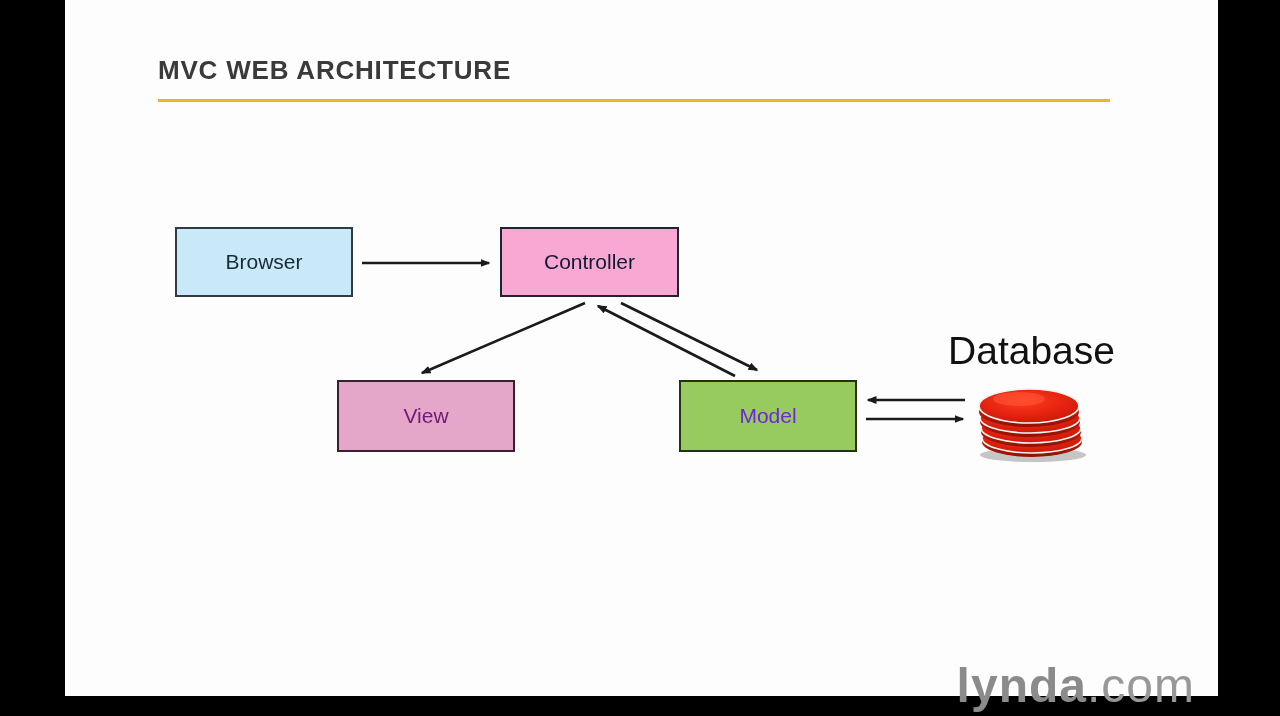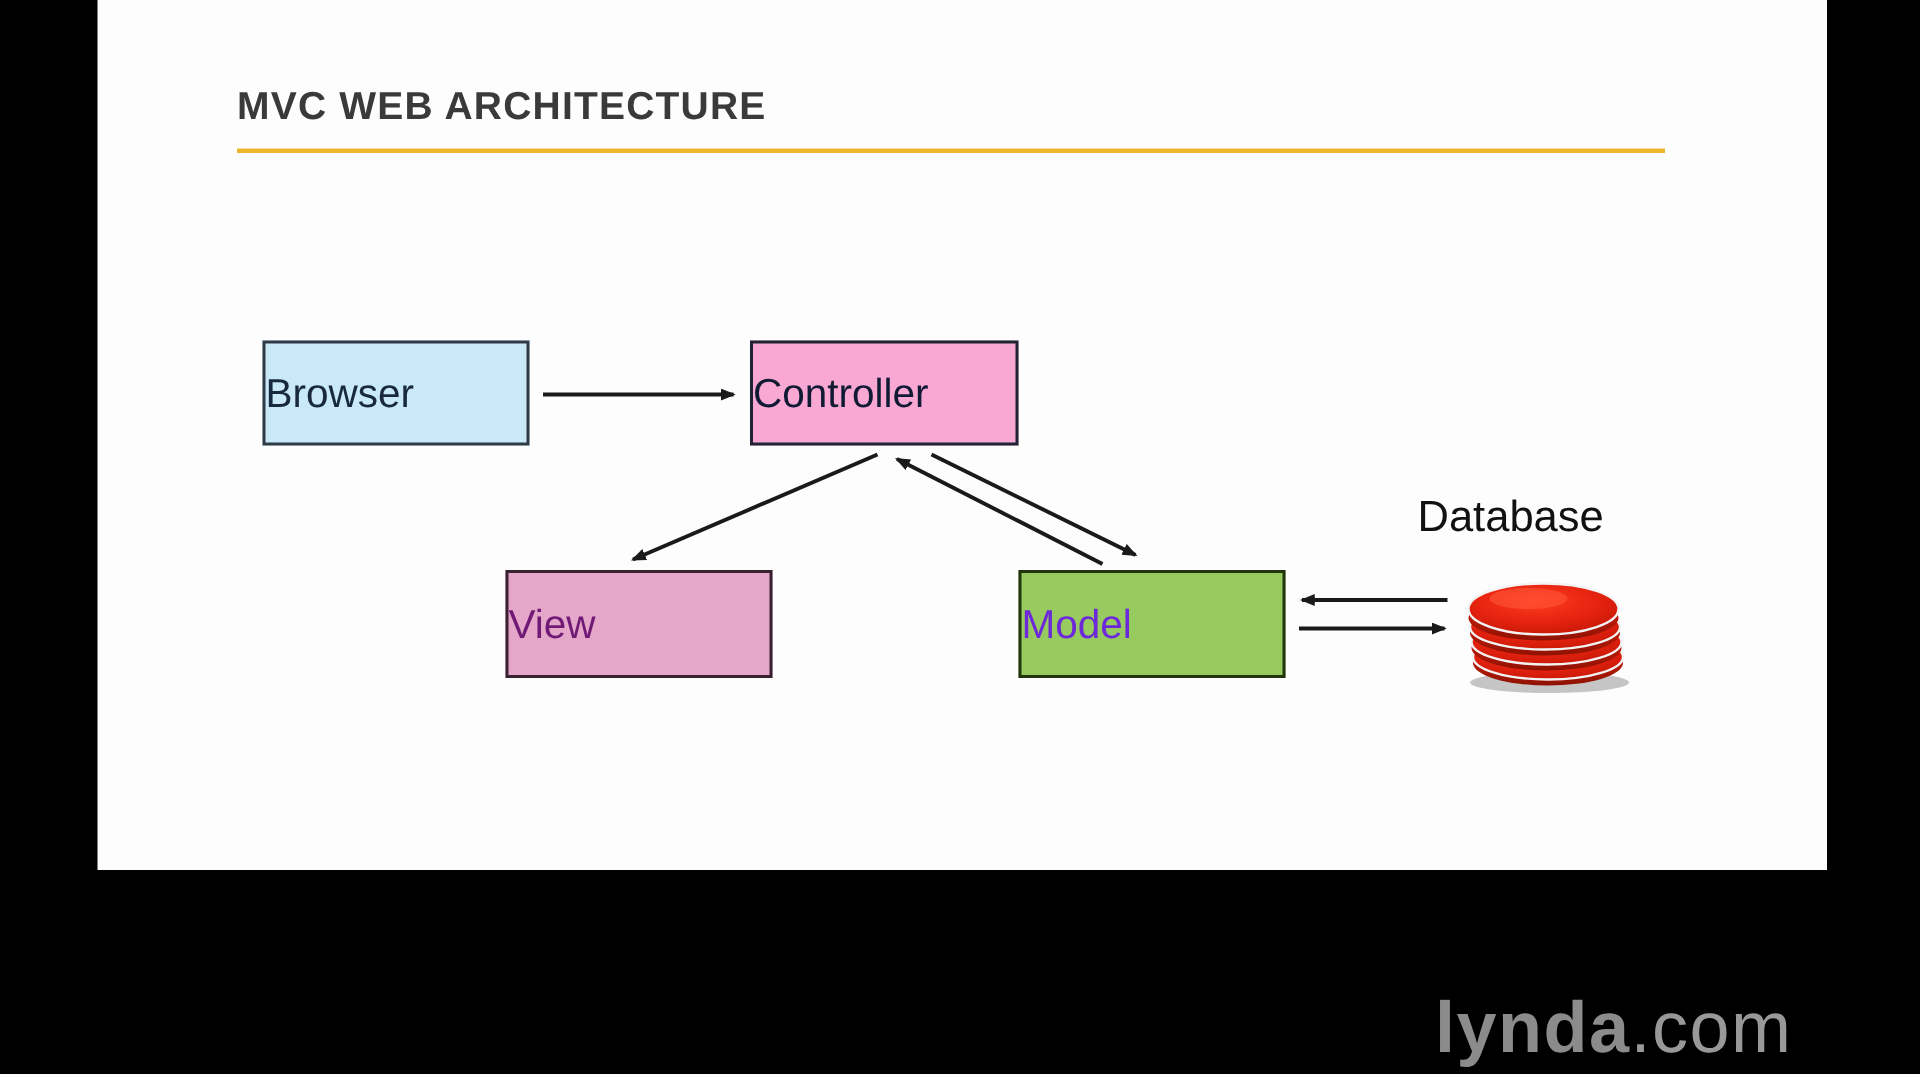--- a/index.html
+++ b/index.html
@@ -10,61 +10,61 @@
     background:#000;
     font-family:"Liberation Sans", sans-serif;
     overflow:hidden;
   }
   .letterbox { position:absolute; top:0; height:716px; background:#000; }
   .letterbox.left  { left:0;  width:65px; }
   .letterbox.right { right:0; width:62px; }
 
   .stage {
     position:absolute; left:65px; top:0;
-    width:1153px; height:580px;
+    width:1153px; height:696px;
     background:#fdfdfd;
   }
 
   .slide-title {
     position:absolute; left:93px; top:55px;
     font-size:26px; font-weight:bold;
     letter-spacing:0.8px;
     color:#3a3a3a;
   }
   .title-rule {
     position:absolute; left:93px; top:99px;
     width:952px; height:3px;
     background:#edb52e;
   }
 
   .node {
     position:absolute;
-    display:flex; align-items:center; 
-    font-size:27px;
+    display:flex; align-items:center; justify-content:center;
+    font-size:21px;
   }
   .node-browser {
     left:110px; top:227px; width:178px; height:70px;
     background:#c9e8f8; border:2px solid #2f3a46; color:#18283f;
   }
   .node-controller {
     left:435px; top:227px; width:179px; height:70px;
     background:#f9a8d4; border:2px solid #1e2433; color:#101b33;
   }
   .node-view {
     left:272px; top:380px; width:178px; height:72px;
     background:#e5a7c9; border:2px solid #3a2130; color:#701a75;
   }
   .node-model {
     left:614px; top:380px; width:178px; height:72px;
     background:#97cb5f; border:2px solid #22330e; color:#6d28d9;
   }
 
   .db-label {
     position:absolute; left:880px; top:329px; width:170px;
-    text-align:left; font-size:29px; color:#111;
+    text-align:right; font-size:39px; color:#111;
   }
   .db-icon { position:absolute; left:910px; top:378px; width:116px; height:86px; }
 
   .arrows { position:absolute; left:0; top:0; width:1153px; height:716px; pointer-events:none; }
 
   .logo {
     position:absolute; right:23px; top:658px;
     font-size:48px; color:#8b8b8b; letter-spacing:1px;
   }
   .logo .primary { font-weight:bold; }

